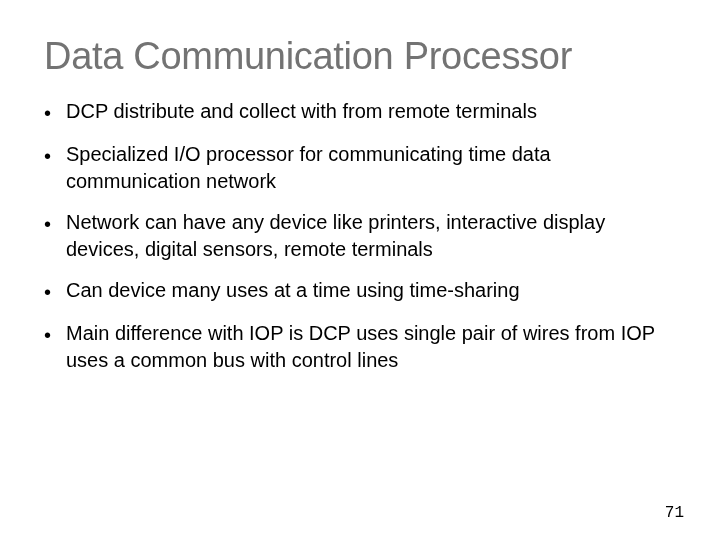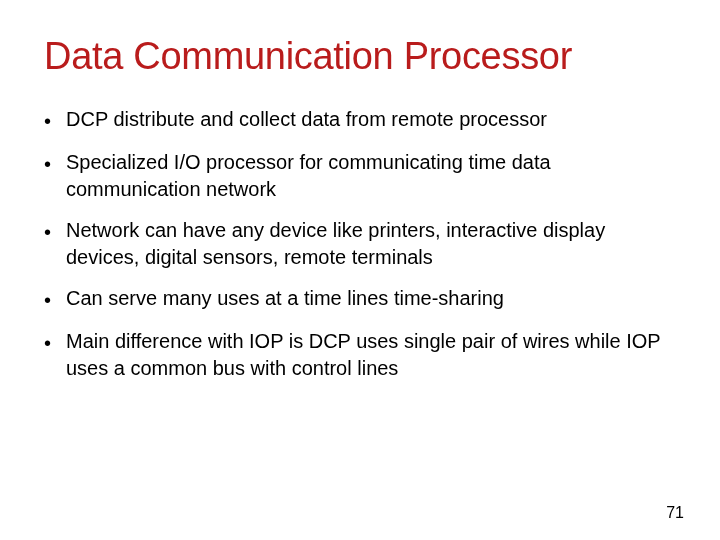--- a/index.html
+++ b/index.html
@@ -22,22 +22,22 @@
       background: #ffffff;
       padding: 36px 44px 30px 44px;
       position: relative;
       display: flex;
       flex-direction: column;
     }
 
     .slide-title {
       font-size: 38px;
       font-weight: normal;
-      color: #b91c1c;
-      margin-bottom: 28px;
+      color: #737373;
+      margin-bottom: 20px;
       line-height: 1.1;
       letter-spacing: -0.3px;
     }
 
     .bullet-list {
       list-style: none;
       padding: 0;
       margin: 0;
       flex: 1;
     }
@@ -61,51 +61,52 @@
     .bullet-text {
       flex: 1;
     }
 
     .slide-number {
       position: absolute;
       bottom: 18px;
       right: 36px;
       font-size: 16px;
       color: #000000;
+      font-family: Liberation Mono, monospace;
     }
   </style>
 </head>
 <body>
 
 <div class="slide">
   <h1 class="slide-title">Data Communication Processor</h1>
 
   <ul class="bullet-list">
 
     <li class="bullet-item">
       <span class="bullet-dot">•</span>
-      <span class="bullet-text">DCP distribute and collect data from remote processor</span>
+      <span class="bullet-text">DCP distribute and collect with from remote terminals</span>
     </li>
 
     <li class="bullet-item">
       <span class="bullet-dot">•</span>
       <span class="bullet-text">Specialized I/O processor for communicating time data communication network</span>
     </li>
 
     <li class="bullet-item">
       <span class="bullet-dot">•</span>
       <span class="bullet-text">Network can have any device like printers, interactive display devices, digital sensors, remote terminals</span>
     </li>
 
     <li class="bullet-item">
       <span class="bullet-dot">•</span>
-      <span class="bullet-text">Can serve many uses at a time lines time-sharing</span>
+      <span class="bullet-text">Can device many uses at a time using time-sharing</span>
     </li>
 
     <li class="bullet-item">
       <span class="bullet-dot">•</span>
-      <span class="bullet-text">Main difference with IOP is DCP uses single pair of wires while IOP uses a common bus with control lines</span>
+      <span class="bullet-text">Main difference with IOP is DCP uses single pair of wires from IOP uses a common bus with control lines</span>
     </li>
 
   </ul>
 
   <span class="slide-number">71</span>
 </div>
 
 </body></html>

